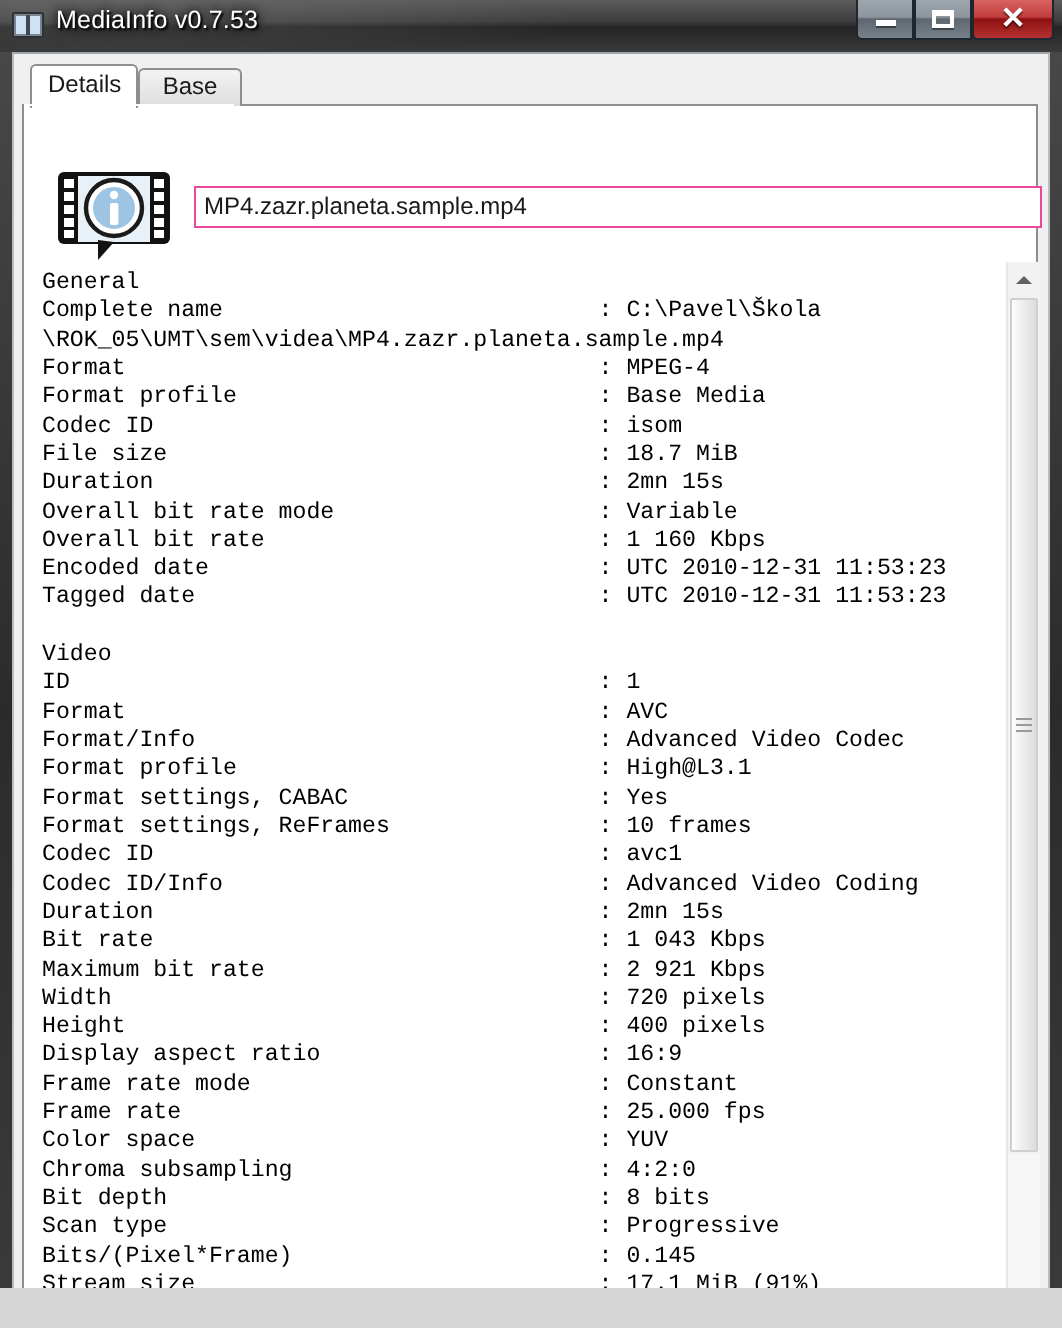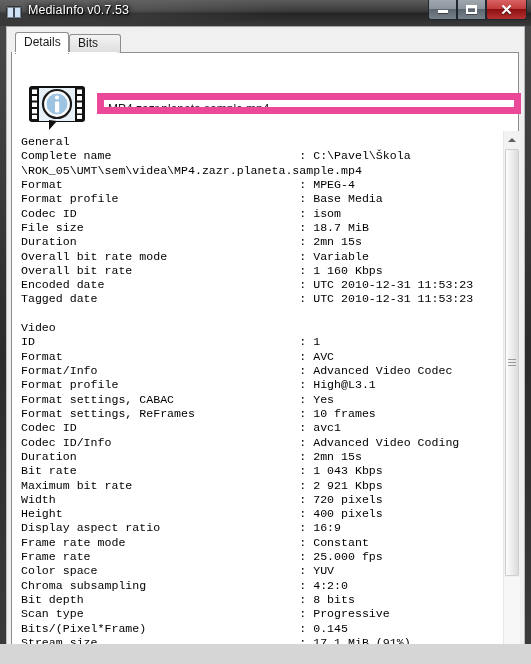--- a/index.html
+++ b/index.html
@@ -134,21 +134,21 @@
   }
   .tab {
     position: absolute;
     top: 0;
     height: 21px;
     box-sizing: border-box;
     font-size: 12px;
     color: #1a1a1a;
     line-height: 19px;
     padding: 0 8px;
-    text-align: left;
+    text-align: center;
     border: 1px solid #8e8e8e;
     border-bottom: none;
     border-radius: 3px 3px 0 0;
     white-space: nowrap;
   }
   .tab.active {
     left: 4px;
     width: 54px;
     background: #ffffff;
     border-color: #8e8e8e;
@@ -195,21 +195,21 @@
     height: 50px;
   }
   #filename-field {
     position: absolute;
     left: 90px;
     top: 66px;
     width: 424px;
     height: 21px;
     box-sizing: border-box;
     background: #ffffff;
-    border: 7px solid #ec4899;
+    border: 1px solid #ec4899;
     font-family: "Liberation Sans", sans-serif;
     font-size: 12px;
     color: #1a1a1a;
     padding: 0 4px;
     line-height: 19px;
     white-space: nowrap;
     overflow: hidden;
   }
 
   
@@ -316,21 +316,21 @@
       <div class="glyph">
           <span class="close-x">✕</span>
         </div>
     </div>
   </div>
 
   <div id="client">
 
     <div id="tabstrip">
       <div class="tab active">Details</div>
-      <div class="tab inactive">Bits</div>
+      <div class="tab inactive">Base</div>
     </div>
 
     <div id="tabbody"></div>
     <div id="tabbody-topmask"></div>
 
     <div id="film-icon">
       <svg width="60" height="50" viewBox="0 0 60 50">
         <rect x="2" y="2" width="56" height="36" rx="3" fill="#111111"></rect>
         <g fill="#ffffff">
           <rect x="5" y="5.5" width="5" height="4.5"></rect>

